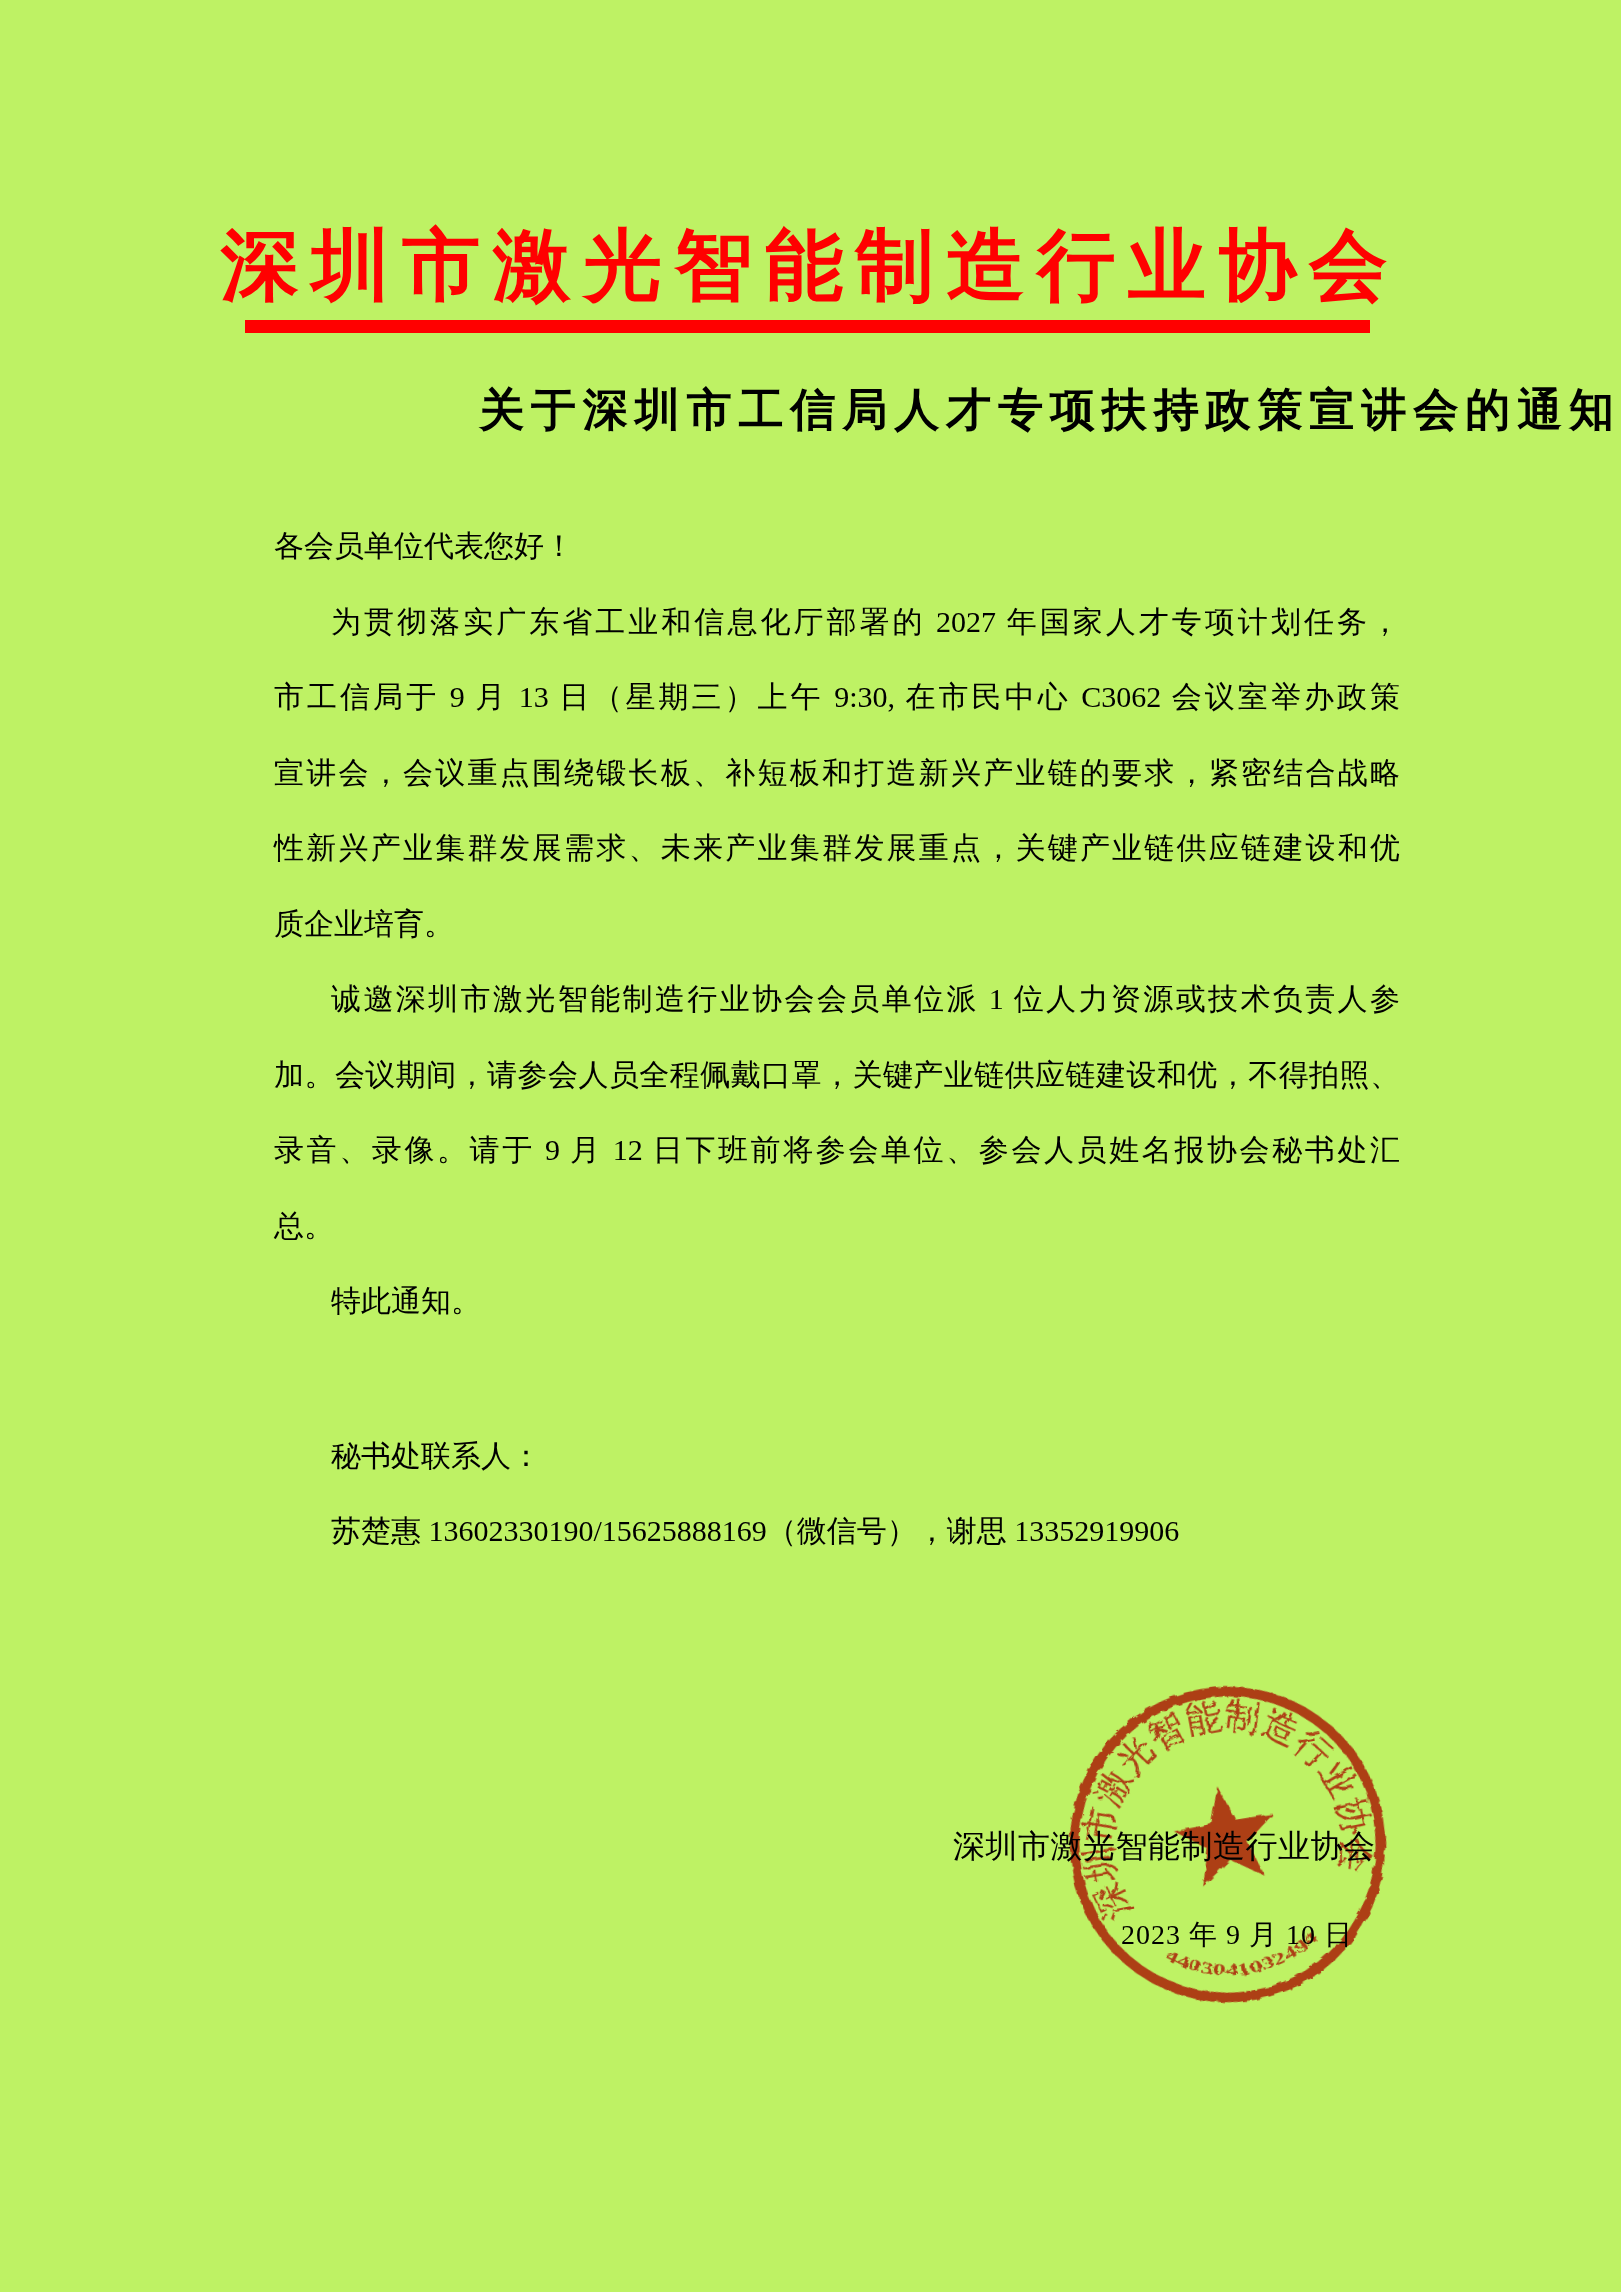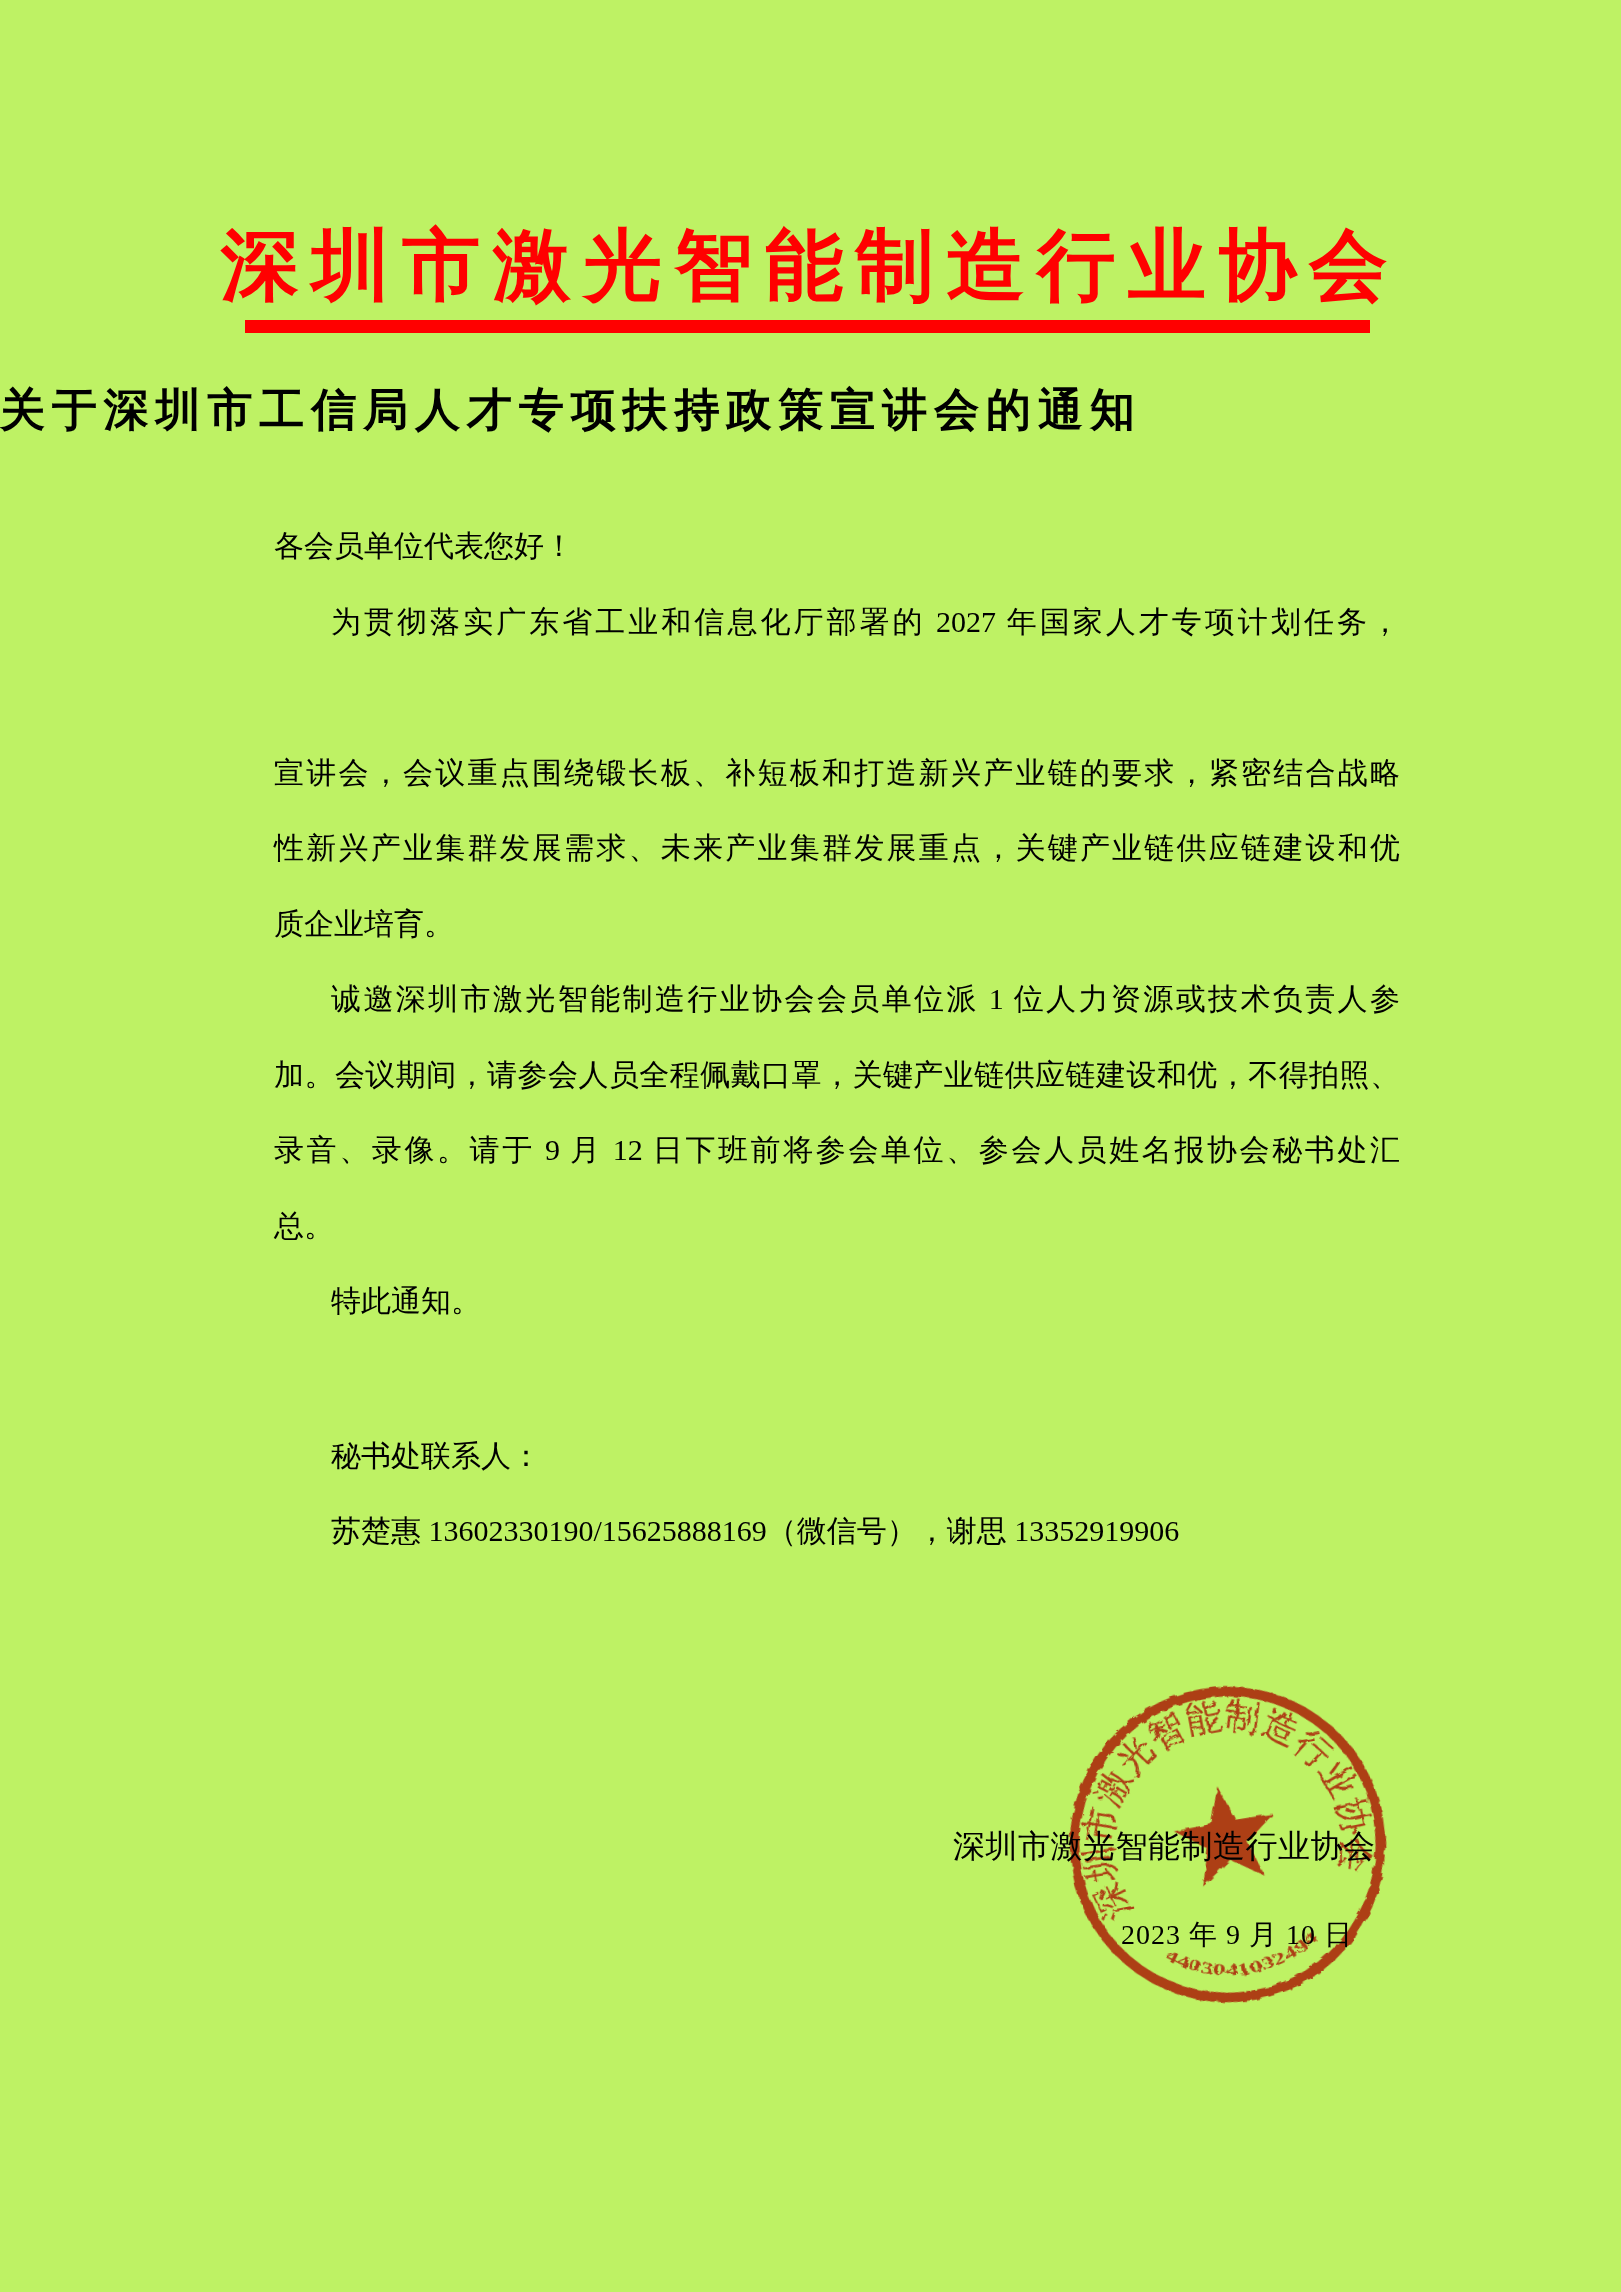--- a/index.html
+++ b/index.html
@@ -24,21 +24,21 @@
   }
   .red-rule{
     position:absolute;
     left:245px;top:320px;
     width:1125px;height:12.7px;
     background:#ff0000;
   }
   .notice-title{
     position:absolute;
     left:0;top:380px;width:1621px;
-    text-align:left;
+    text-align:right;
     font-family:"Liberation Sans", sans-serif;
     font-size:45px;
     font-weight:bold;
     letter-spacing:6.9px;
     white-space:nowrap;
   }
   .line{
     position:absolute;
     left:248px;
     width:1126px;
@@ -81,20 +81,21 @@
 <div class="page">
 
   <div class="org-title">深圳市激光智能制造行业协会</div>
 
   <div class="red-rule"></div>
 
   <div class="notice-title">关于深圳市工信局人才专项扶持政策宣讲会的通知</div>
 
   <div class="line" style="top:527px">各会员单位代表您好！</div>
   <div class="line fill indent" style="top:603px">为贯彻落实广东省工业和信息化厅部署的 2027 年国家人才专项计划任务，</div>
+  <div class="line fill" style="top:678px">市工信局于 9 月 13 日（星期三）上午 9:30, 在市民中心 C3062 会议室举办政策</div>
   <div class="line fill" style="top:754px">宣讲会，会议重点围绕锻长板、补短板和打造新兴产业链的要求，紧密结合战略</div>
   <div class="line fill" style="top:829px">性新兴产业集群发展需求、未来产业集群发展重点，关键产业链供应链建设和优</div>
   <div class="line" style="top:905px">质企业培育。</div>
   <div class="line fill indent" style="top:980px">诚邀深圳市激光智能制造行业协会会员单位派 1 位人力资源或技术负责人参</div>
   <div class="line fill" style="top:1056px">加。会议期间，请参会人员全程佩戴口罩，关键产业链供应链建设和优，不得拍照、</div>
   <div class="line fill" style="top:1131px">录音、录像。请于 9 月 12 日下班前将参会单位、参会人员姓名报协会秘书处汇</div>
   <div class="line" style="top:1207px">总。</div>
   <div class="line indent" style="top:1437px">秘书处联系人：</div>
   <div class="line indent" style="top:1282px">特此通知。</div>
   <div class="line indent" style="top:1512px">苏楚惠 13602330190/15625888169（微信号），谢思 13352919906</div>

